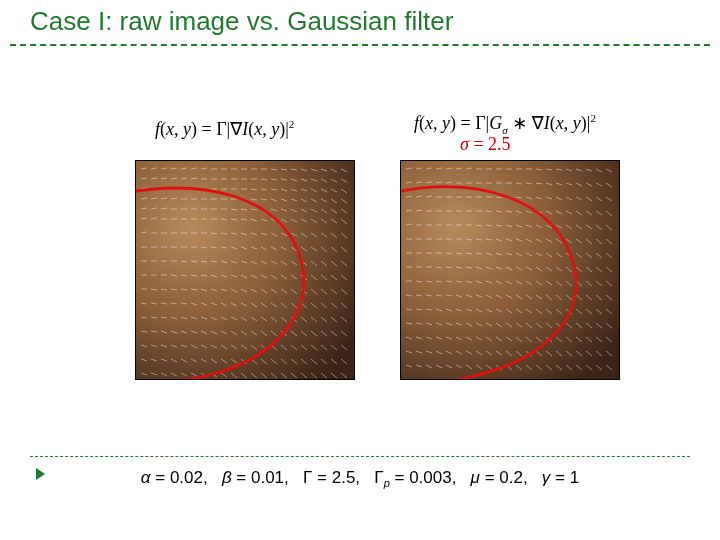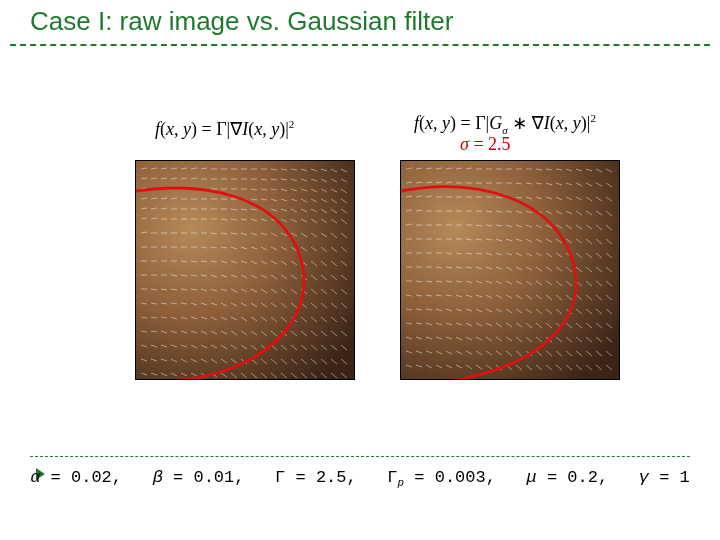--- a/index.html
+++ b/index.html
@@ -81,21 +81,21 @@
     border-top: 6px solid transparent;
     border-bottom: 6px solid transparent;
     border-left: 9px solid #1f7a2f;
   }
   .params {
     position: absolute;
     top: 468px;
     left: 0;
     right: 0;
     text-align: center;
-    font-family: Liberation Mono, monospace;
+    font-family: Liberation Sans, sans-serif;
     font-size: 17px;
     font-style: italic;
     color: #000;
   }
   .params .roman { font-style: normal; }
   .params .sub { font-size: 11px; vertical-align: sub; font-style: italic; }
 </style>
 </head>
 <body>
 

